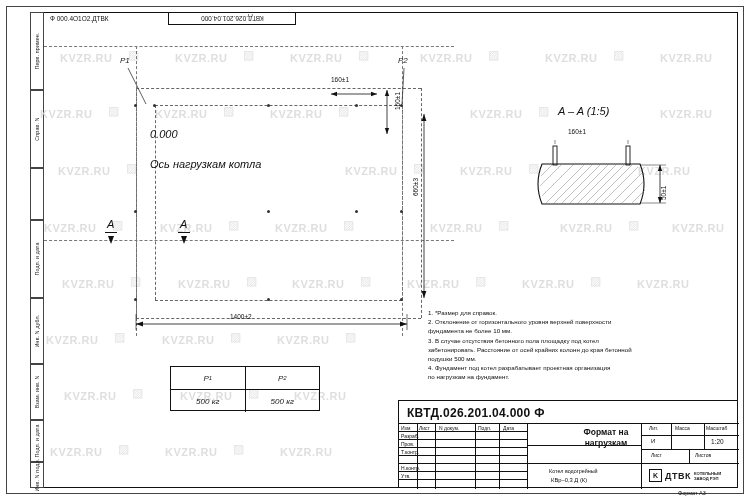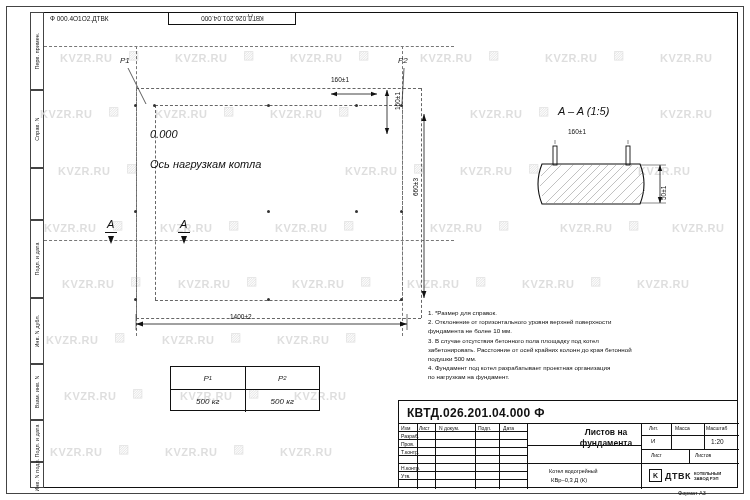--- a/index.html
+++ b/index.html
@@ -377,22 +377,22 @@
     <div class="st" style="left:79px;top:24px;">Подп.</div>
     <div class="st" style="left:104px;top:24px;">Дата</div>
 
     <div class="st" style="left:2px;top:32px;">Разраб.</div>
     <div class="st" style="left:2px;top:40px;">Пров.</div>
     <div class="st" style="left:2px;top:48px;">Т.контр.</div>
     <div class="st" style="left:2px;top:64px;">Н.контр.</div>
     <div class="st" style="left:2px;top:72px;">Утв.</div>
 
     <div class="tname" style="left:132px;top:26px;">
-      <div>Листов на</div>
-      <div>фундамента</div>
+      <div>Формат на</div>
+      <div>нагрузкам</div>
     </div>
 
     <div class="st" style="left:150px;top:67px;font-size:5.4px;">Котел водогрейный</div>
     <div class="st" style="left:152px;top:76px;font-size:5.8px;">КВр–0,3  Д (К)</div>
 
     <div class="st" style="left:250px;top:24px;">Лит.</div>
     <div class="st" style="left:276px;top:24px;">Масса</div>
     <div class="st" style="left:307px;top:24px;">Масштаб</div>
     <div class="st" style="left:252px;top:37px;font-size:6px;">И</div>
     <div class="st" style="left:312px;top:37px;font-size:6.5px;">1:20</div>

